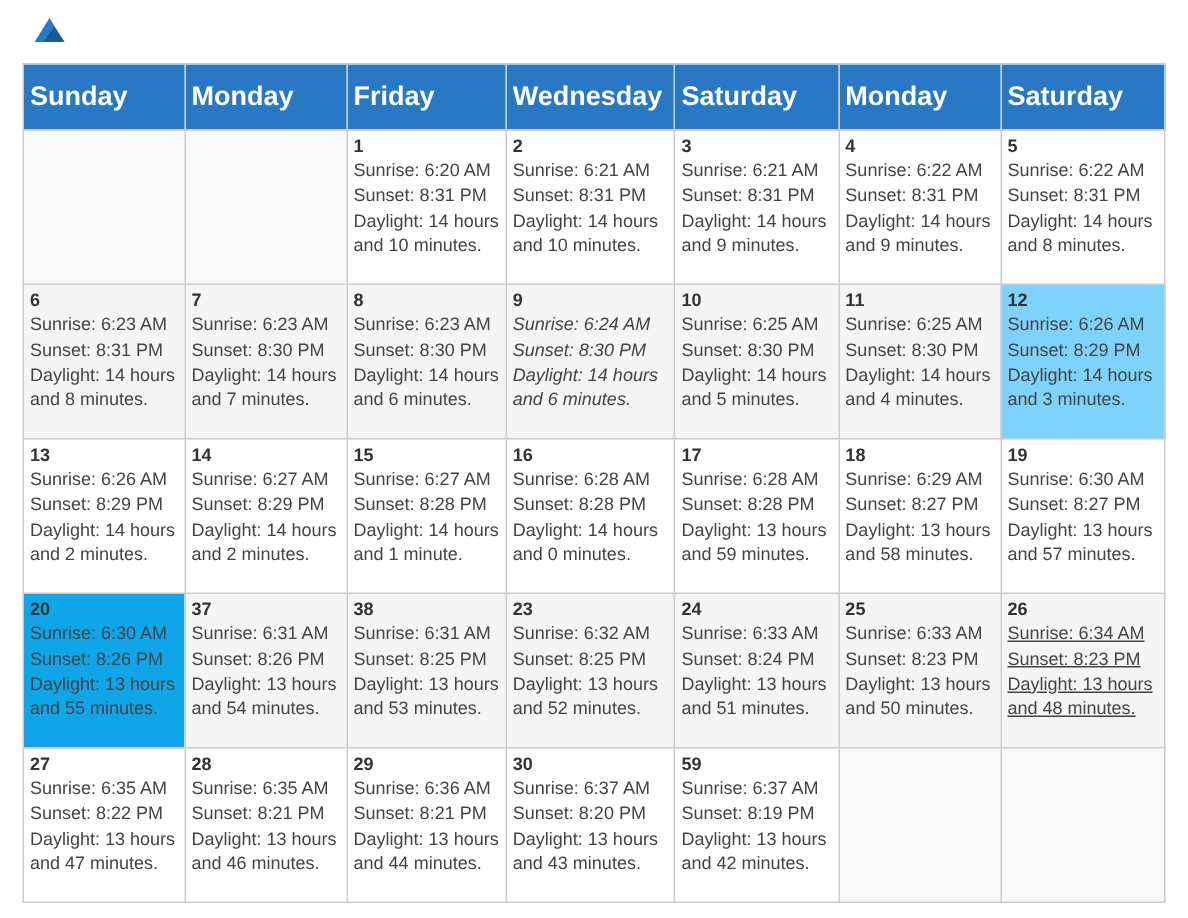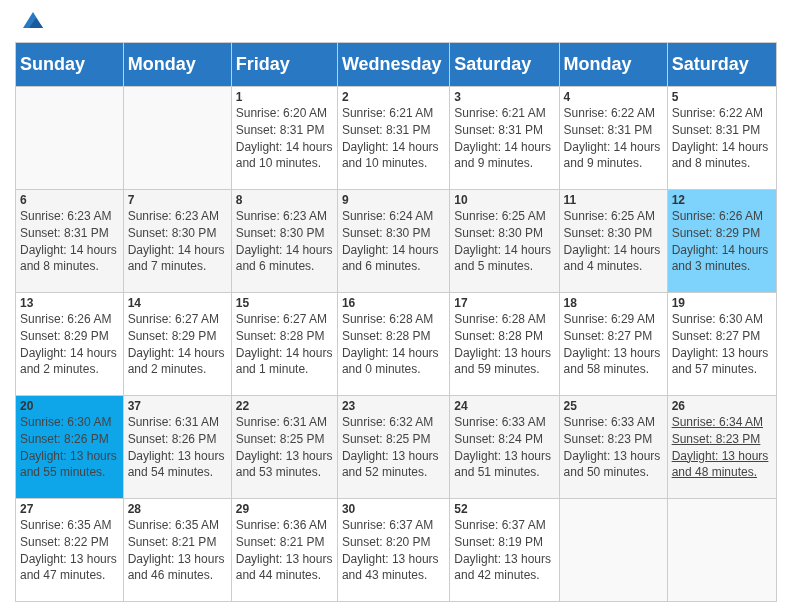--- a/index.html
+++ b/index.html
@@ -189,21 +189,21 @@
 Daylight: 14 hours and 7 minutes.</div>
           </td>
           <td style="background: rgb(245, 245, 245);">
             <span class="day-number">8</span>
             <div class="day-info" style="white-space: pre-line;">Sunrise: 6:23 AM
 Sunset: 8:30 PM
 Daylight: 14 hours and 6 minutes.</div>
           </td>
           <td style="background: rgb(245, 245, 245);">
             <span class="day-number">9</span>
-            <div class="day-info" style="white-space: pre-line;">Sunrise: 6:24 AM
+            <div class="day-info" style="white-space: pre-line; font-style: italic;">Sunrise: 6:24 AM
 Sunset: 8:30 PM
 Daylight: 14 hours and 6 minutes.</div>
           </td>
           <td style="background: rgb(245, 245, 245);">
             <span class="day-number">10</span>
             <div class="day-info" style="white-space: pre-line;">Sunrise: 6:25 AM
 Sunset: 8:30 PM
 Daylight: 14 hours and 5 minutes.</div>
           </td>
           <td style="background: rgb(245, 245, 245);">
@@ -270,21 +270,21 @@
 Sunset: 8:26 PM
 Daylight: 13 hours and 55 minutes.</div>
           </td>
           <td style="background: rgb(245, 245, 245);">
             <span class="day-number">37</span>
             <div class="day-info" style="white-space: pre-line;">Sunrise: 6:31 AM
 Sunset: 8:26 PM
 Daylight: 13 hours and 54 minutes.</div>
           </td>
           <td style="background: rgb(245, 245, 245);">
-            <span class="day-number">22</span>
+            <span class="day-number">38</span>
             <div class="day-info" style="white-space: pre-line;">Sunrise: 6:31 AM
 Sunset: 8:25 PM
 Daylight: 13 hours and 53 minutes.</div>
           </td>
           <td style="background: rgb(245, 245, 245);">
             <span class="day-number">23</span>
             <div class="day-info" style="white-space: pre-line;">Sunrise: 6:32 AM
 Sunset: 8:25 PM
 Daylight: 13 hours and 52 minutes.</div>
           </td>
@@ -326,21 +326,21 @@
 Sunset: 8:21 PM
 Daylight: 13 hours and 44 minutes.</div>
           </td>
           <td>
             <span class="day-number">30</span>
             <div class="day-info" style="white-space: pre-line;">Sunrise: 6:37 AM
 Sunset: 8:20 PM
 Daylight: 13 hours and 43 minutes.</div>
           </td>
           <td>
-            <span class="day-number">52</span>
+            <span class="day-number">59</span>
             <div class="day-info" style="white-space: pre-line;">Sunrise: 6:37 AM
 Sunset: 8:19 PM
 Daylight: 13 hours and 42 minutes.</div>
           </td>
           <td class="empty"></td>
           <td class="empty"></td>
         </tr>
       </tbody>
   </table>
 </div>

